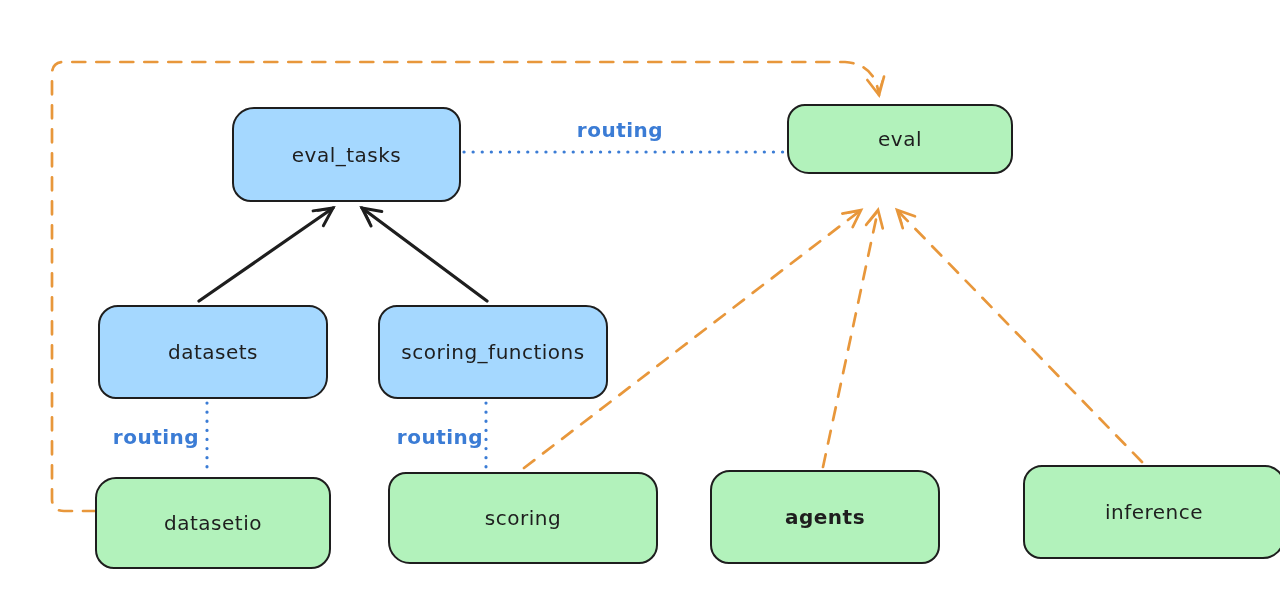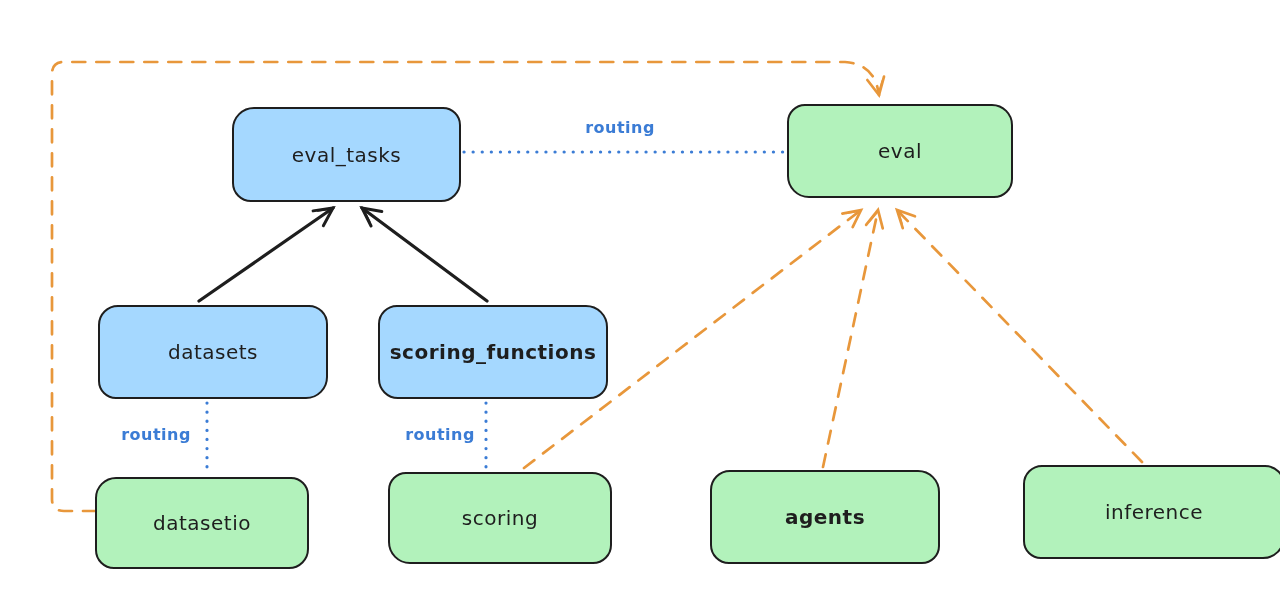--- a/index.html
+++ b/index.html
@@ -26,34 +26,34 @@
     justify-content: center;
     font-size: 20px;
     letter-spacing: 0.5px;
     color: #1e1e1e;
     font-weight: 500;
   }
   .fill-blue  { background: #a5d8ff; }
   .fill-green { background: #b2f2bb; }
 
   #node-eval_tasks        { left: 232px; top: 107px; width: 229px; height: 95px; border-radius: 22px 18px 20px 19px; }
-  #node-eval              { left: 787px; top: 104px; width: 226px; height: 94px; border-radius: 18px 21px 19px 22px; }
+  #node-eval              { left: 787px; top: 104px; width: 226px; height: 70px; border-radius: 18px 21px 19px 22px; }
   #node-datasets          { left:  98px; top: 305px; width: 230px; height: 94px; border-radius: 20px 19px 22px 18px; text-align: right; }
-  #node-scoring_functions { left: 378px; top: 305px; width: 230px; height: 94px; border-radius: 19px 22px 18px 20px; font-weight: bold; }
-  #node-datasetio         { left:  95px; top: 477px; width: 214px; height: 92px; border-radius: 21px 18px 20px 19px; }
-  #node-scoring           { left: 388px; top: 472px; width: 224px; height: 92px; border-radius: 18px 20px 19px 22px; }
+  #node-scoring_functions { left: 378px; top: 305px; width: 230px; height: 94px; border-radius: 19px 22px 18px 20px; }
+  #node-datasetio         { left:  95px; top: 477px; width: 236px; height: 92px; border-radius: 21px 18px 20px 19px; }
+  #node-scoring           { left: 388px; top: 472px; width: 270px; height: 92px; border-radius: 18px 20px 19px 22px; }
   #node-agents            { left: 710px; top: 470px; width: 230px; height: 94px; border-radius: 20px 22px 18px 19px; font-weight: bold; }
   #node-inference         { left: 1023px; top: 465px; width: 262px; height: 94px; border-radius: 19px 20px 22px 18px; }
 
   .routing-label {
     position: absolute;
     transform: translateX(-50%);
     color: #3b7cd5;
     font-weight: 700;
-    font-size: 16px;
+    font-size: 20px;
     letter-spacing: 0.5px;
     white-space: nowrap;
   }
   #lbl-routing-top   { left: 620px; top: 118px; }
   #lbl-routing-left  { left: 156px; top: 425px; }
   #lbl-routing-mid   { left: 440px; top: 425px; }
 </style>
 </head>
 <body>
 

